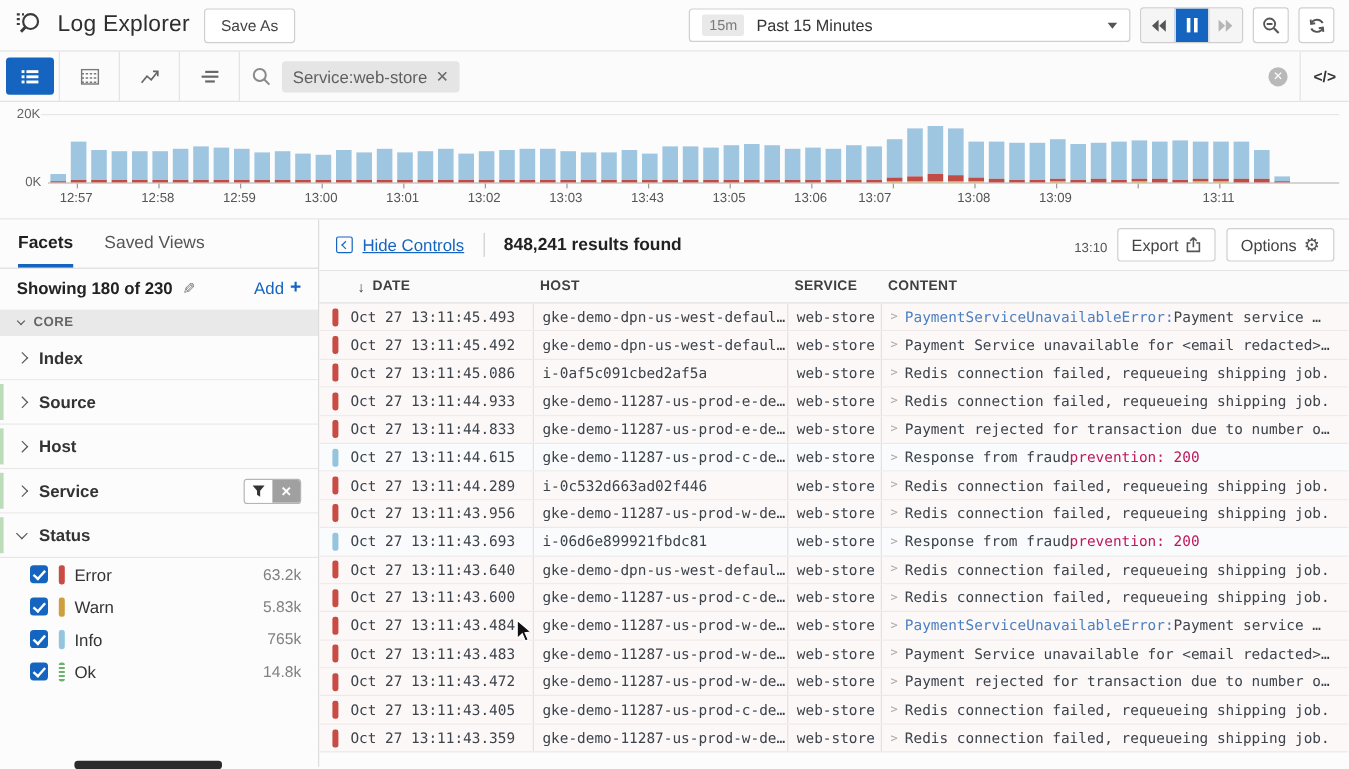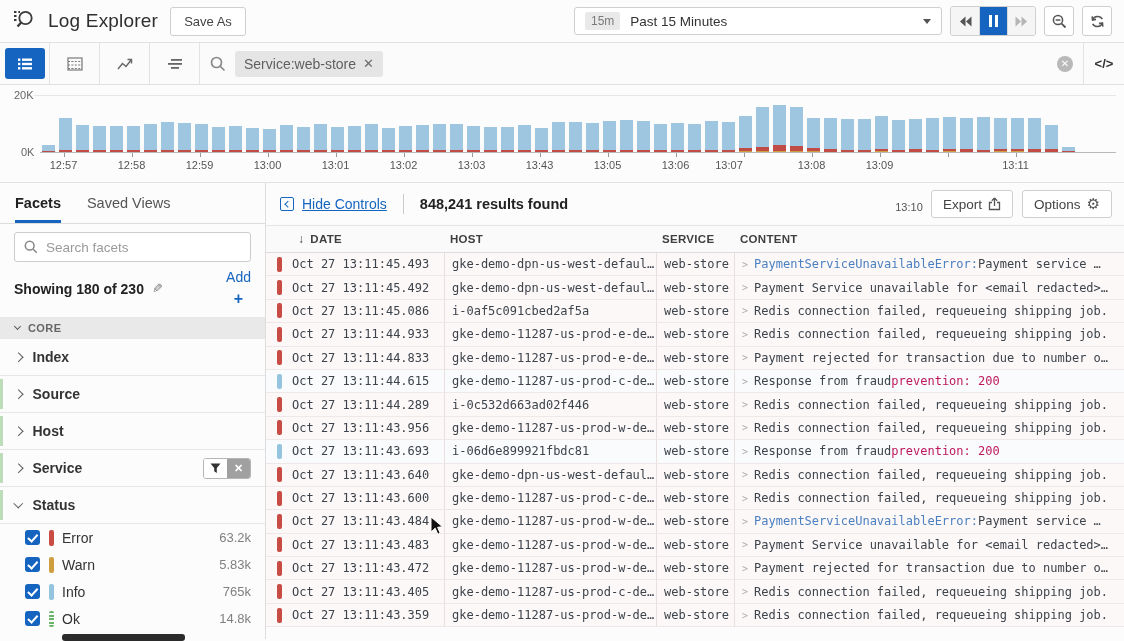--- a/index.html
+++ b/index.html
@@ -67,21 +67,21 @@
   .ftabs { display:flex; gap:26px; padding:0 15px; height:41px; align-items:center; border-bottom:1px solid #ddd; }
   .ftab { font-size:14.5px; color:#555; cursor:pointer; position:relative; height:100%; display:flex; align-items:center; }
   .ftab.active { color:#1f1f1f; font-weight:700; }
   .ftab.active::after { content:""; position:absolute; left:0; right:0; bottom:0; height:3px; background:#1565c0; }
   .facet-search { margin:8px 14px 6px; height:30px; border:1px solid #ccc; border-radius:3px; background:#fff;
     display:flex; align-items:center; gap:8px; padding:0 9px; }
   .placeholder { font-size:13.5px; color:#9a9a9a; }
   .showing-row { display:flex; align-items:center; margin:7px 14px 9px; gap:8px; }
   .showing-text { font-size:14px; font-weight:700; color:#222; }
   .pencil { color:#777; font-size:13px; cursor:pointer; transform:scaleX(-1); display:inline-block; }
-  .add-link { margin-left:auto; color:#1565c0; font-size:14px; cursor:pointer; display:flex; gap:5px; align-items:center;flex-direction:column; }
+  .add-link { margin-left:auto; color:#1565c0; font-size:14px; cursor:pointer; display:flex; gap:5px; align-items:center; }
   .add-plus { font-weight:700; font-size:16px; }
   .core-hdr { background:#e9e9e9; height:22px; display:flex; align-items:center; gap:8px; padding:0 15px;
     font-size:11px; font-weight:700; color:#666; letter-spacing:.4px; cursor:pointer; }
   .chev { width:6.5px; height:6.5px; border-right:1.7px solid #5a5a5a; border-bottom:1.7px solid #5a5a5a; display:inline-block; }
   .chev.r { transform:rotate(-45deg); }
   .chev.d { transform:rotate(45deg); margin-top:-3px; }
   .chev.sm { width:5px; height:5px; }
   .facet-row { position:relative; height:37px; display:flex; align-items:center; gap:11px;
     padding:0 14px 0 15px; border-bottom:1px solid #e7e7e7; cursor:pointer; background:#fdfcfc; }
   .facet-row.accent::before { content:""; position:absolute; left:0; top:3px; bottom:3px; width:3px; background:#bcdcba; }
@@ -542,27 +542,20 @@
       </div>
   </div>
 
   <div class="lower">
 
     <aside class="sidebar">
       <div class="ftabs">
         <span class="ftab active">Facets</span>
         <span class="ftab">Saved Views</span>
       </div>
-      <div class="facet-search">
-        <svg width="14" height="14" viewBox="0 0 16 16" fill="none" stroke="#8a8a8a" stroke-width="1.8">
-          <circle cx="6.5" cy="6.5" r="5"></circle>
-            <path d="M10.3 10.3 L14.5 14.5"></path>
-        </svg>
-        <span class="placeholder">Search facets</span>
-      </div>
       <div class="showing-row">
         <span class="showing-text">Showing 180 of 230</span>
         <span class="pencil">✎</span>
         <span class="add-link">
           <span>Add</span>
           <span class="add-plus">+</span>
         </span>
       </div>
       <div class="core-hdr">
         <span class="chev d sm"></span>

